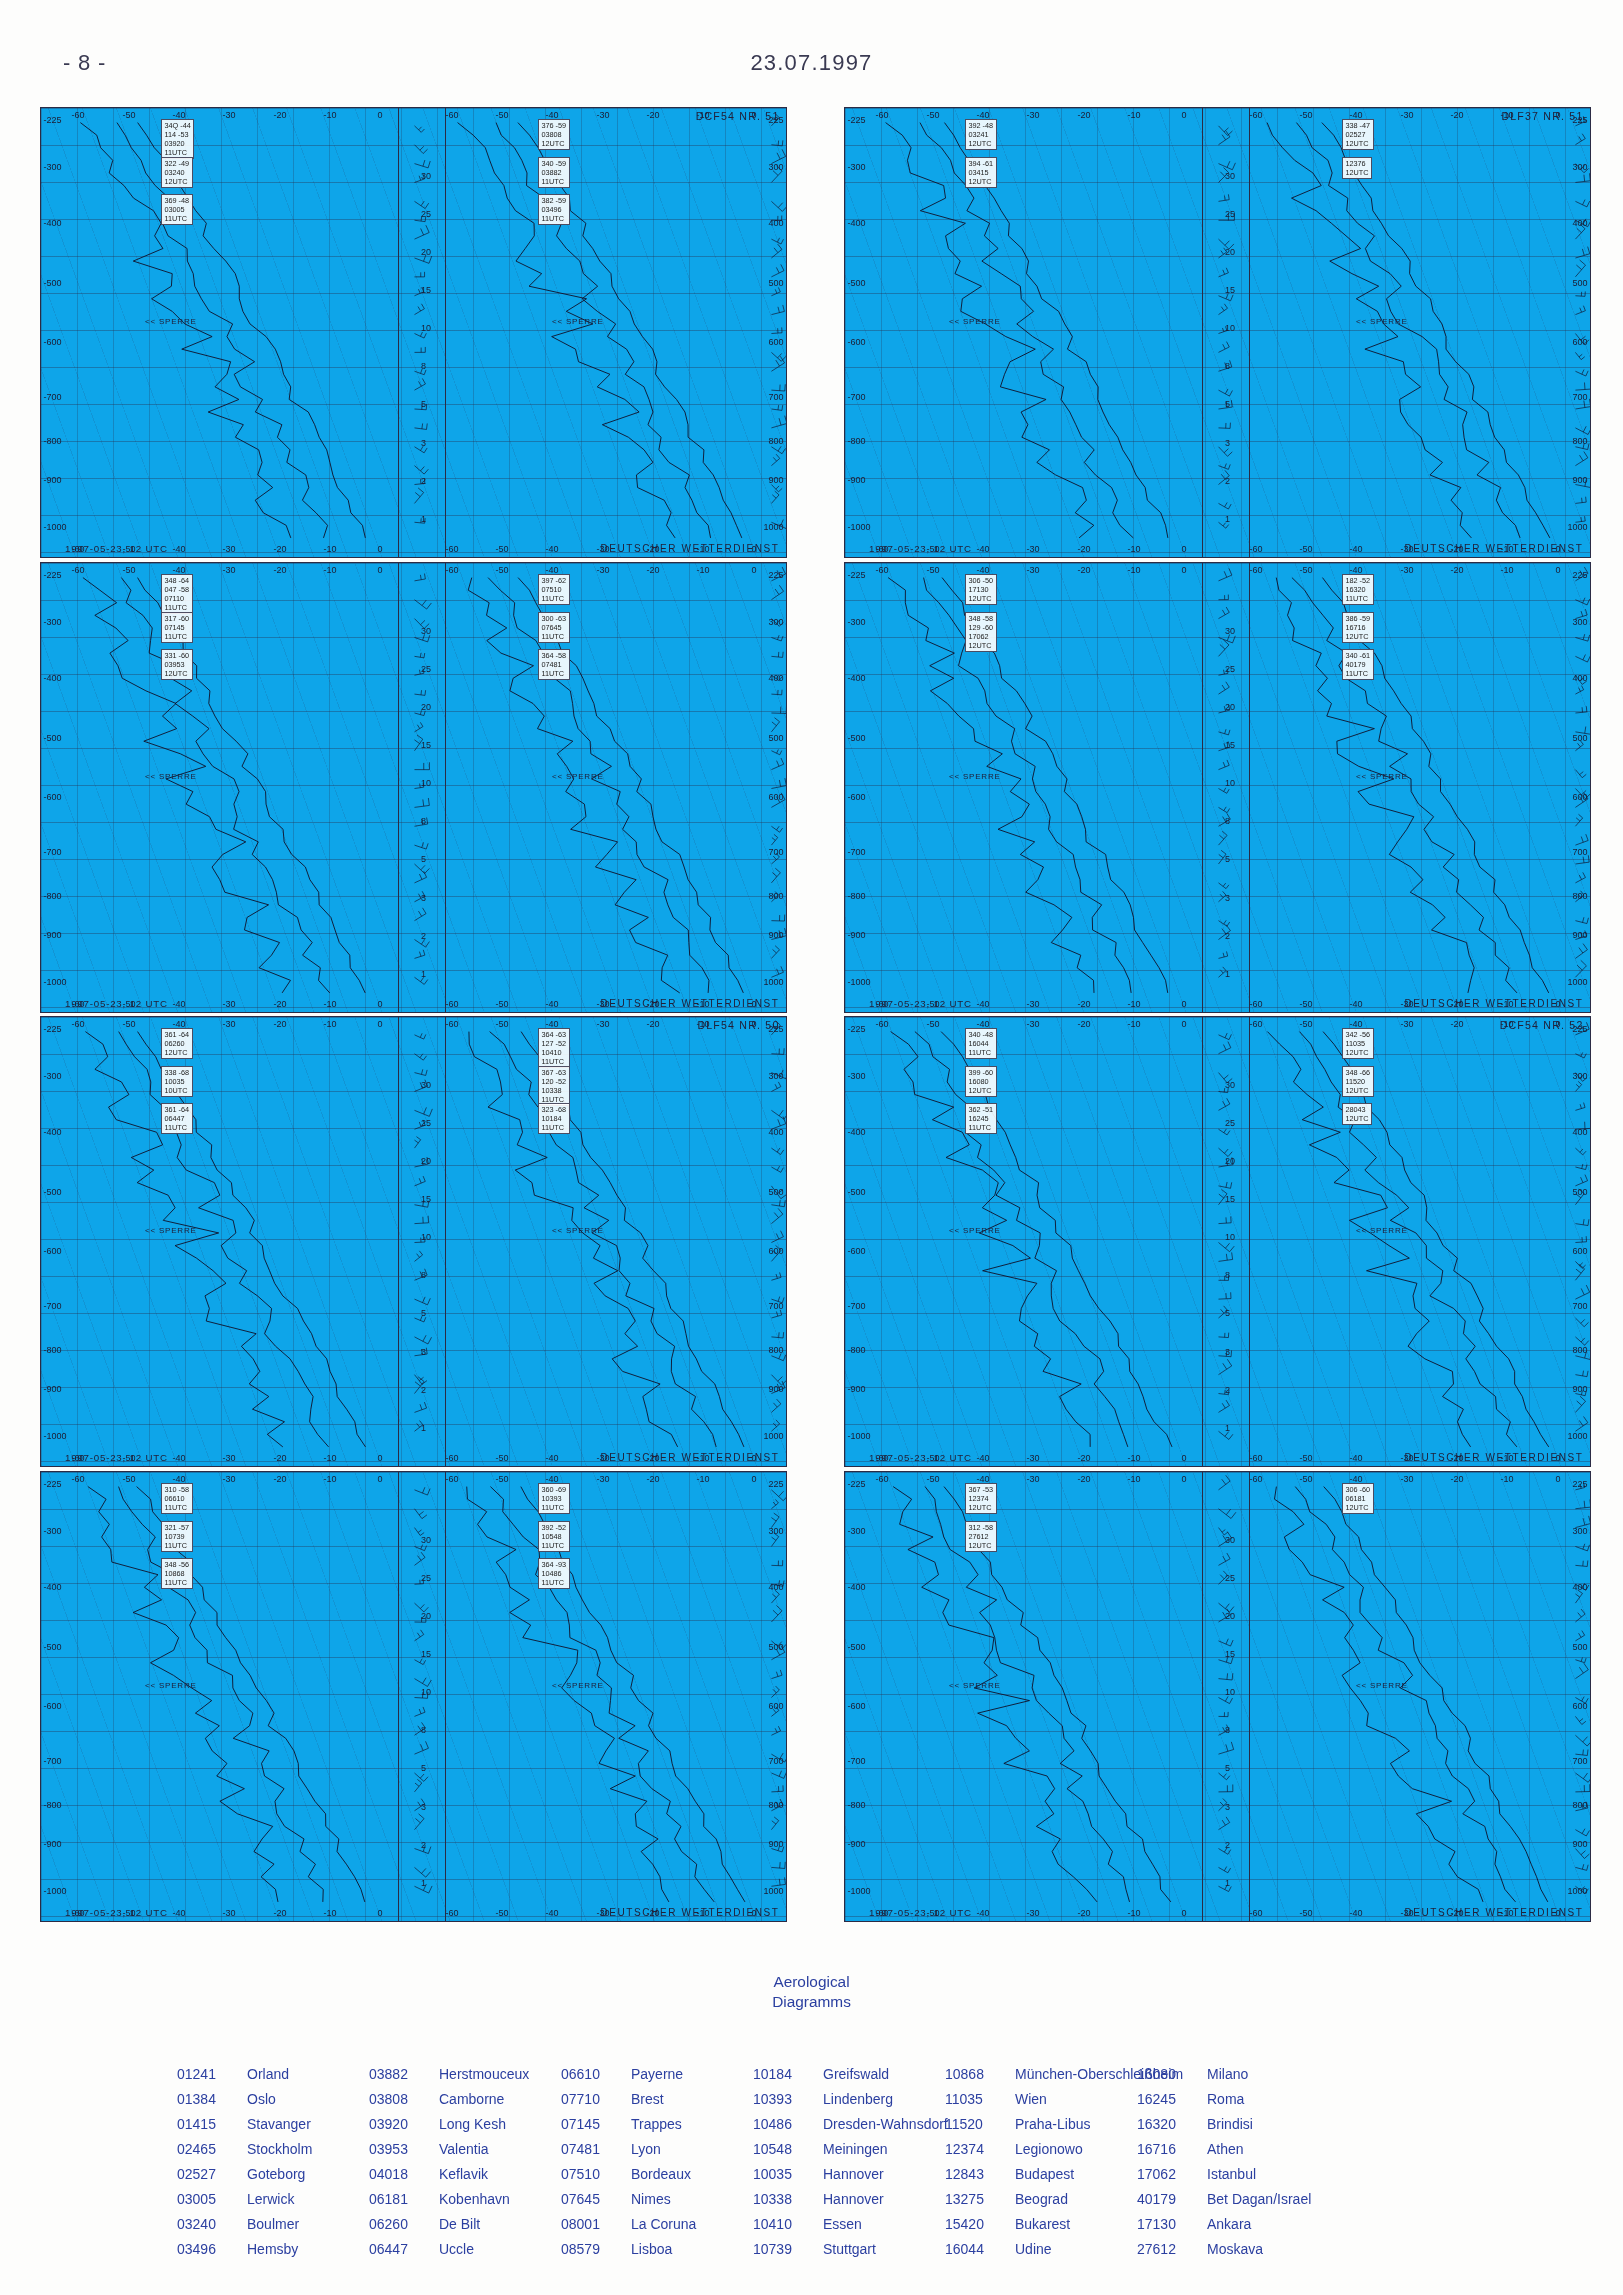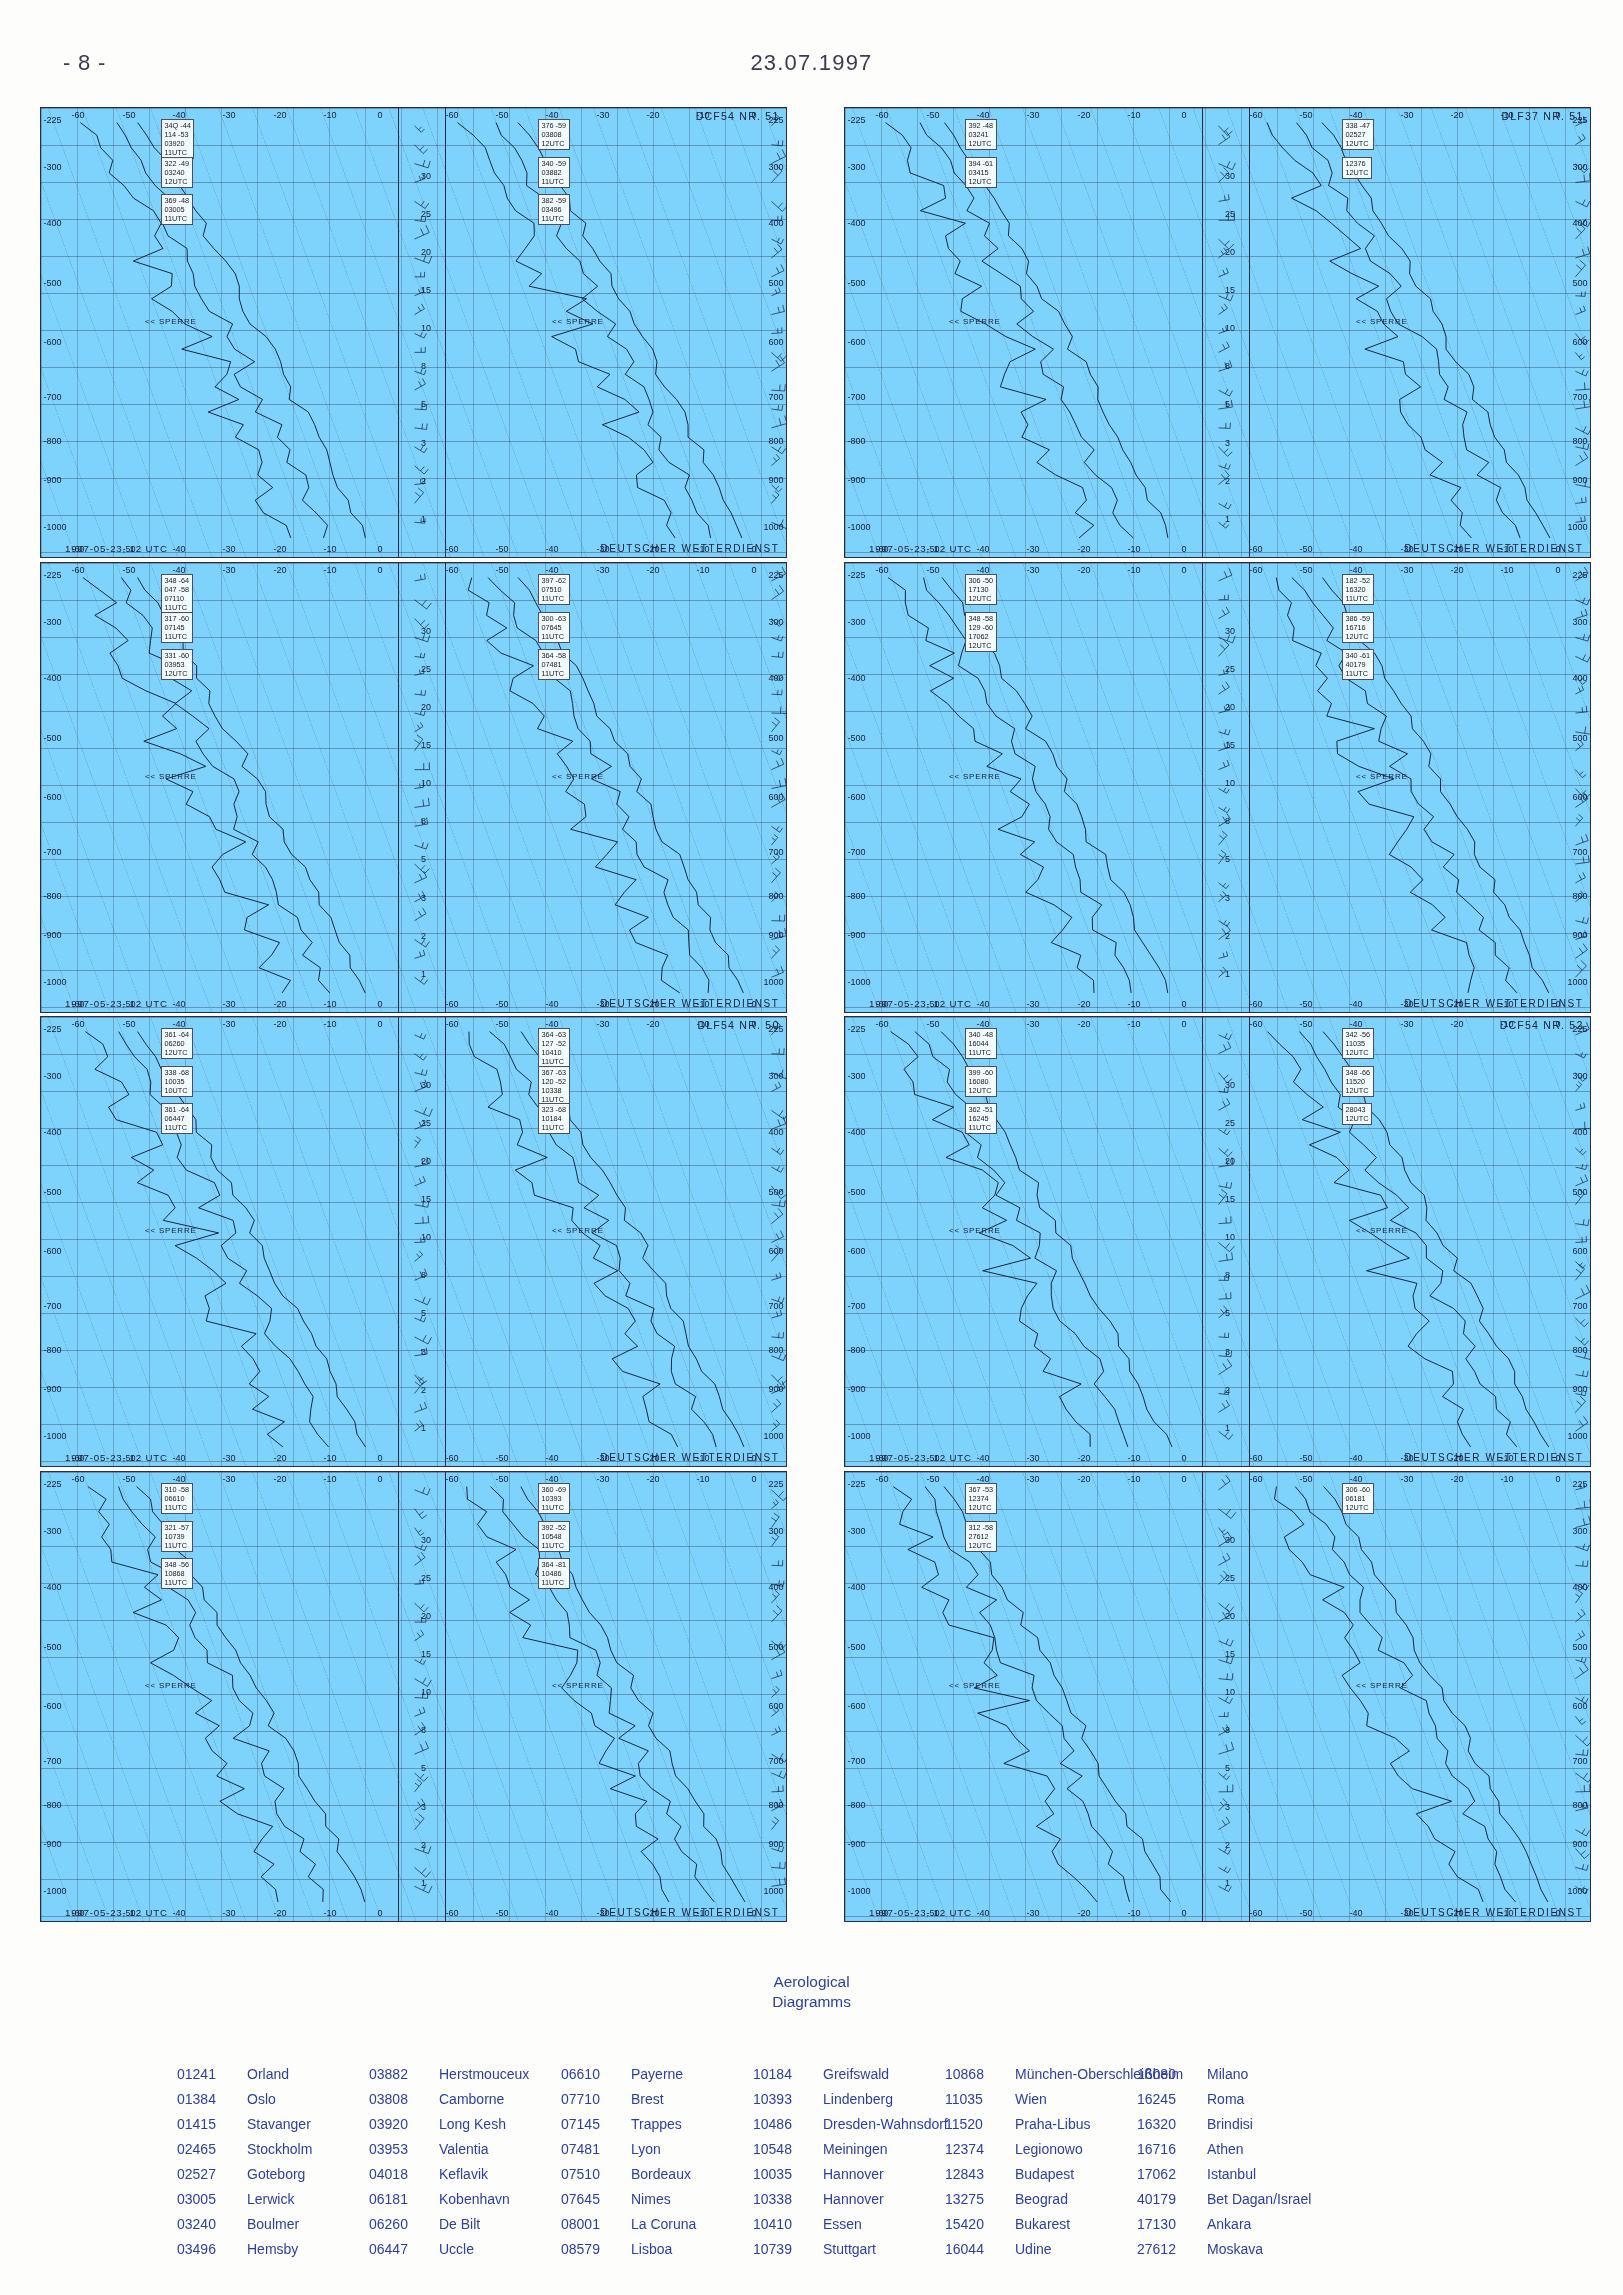--- a/index.html
+++ b/index.html
@@ -65,21 +65,21 @@
   .chart-col.left { left: 8px; }
   .chart-col.right { left: 812px; }
 
   .chart-cell {
     position: absolute;
     left: 0;
     width: 747px;
     height: 451px;
     border: 1.1px solid #2b2b45;
     box-sizing: border-box;
-    background: #7dd3fc;
+    background: #0ea5e9;
     overflow: hidden;
   }
   .chart-cell.r0 { top: 0; }
   .chart-cell.r1 { top: 455px; }
   .chart-cell.r2 { top: 909px; }
   .chart-cell.r3 { top: 1364px; }
 
   .cell-inner {
     position: absolute;
     inset: 0;
@@ -1193,21 +1193,21 @@
 11UTC</div>
             <div class="databox" style="left: 120px; top: 86px;">348 -56
 10868
 11UTC</div>
             <div class="databox" style="left: 497px; top: 11.4px;">360 -69
 10393
 11UTC</div>
             <div class="databox" style="left: 497px; top: 49px;">392 -52
 10548
 11UTC</div>
-            <div class="databox" style="left: 497px; top: 86px;">364 -81
+            <div class="databox" style="left: 497px; top: 86px;">364 -93
 10486
 11UTC</div>
             <div class="cell-stamp">1997-05-23, 12 UTC</div>
             <div class="cell-dwd">DEUTSCHER WETTERDIENST</div>
           </div>
         </div>
       </div>
     <div class="chart-col right" id="col-right">
         <div class="chart-cell r0">
           <div class="cell-inner">

